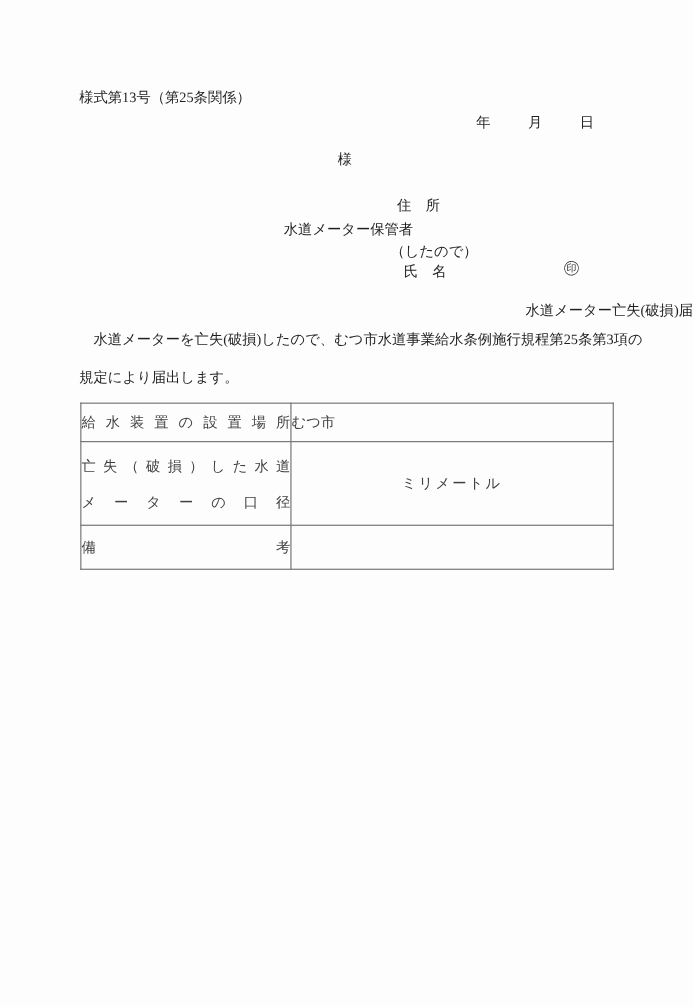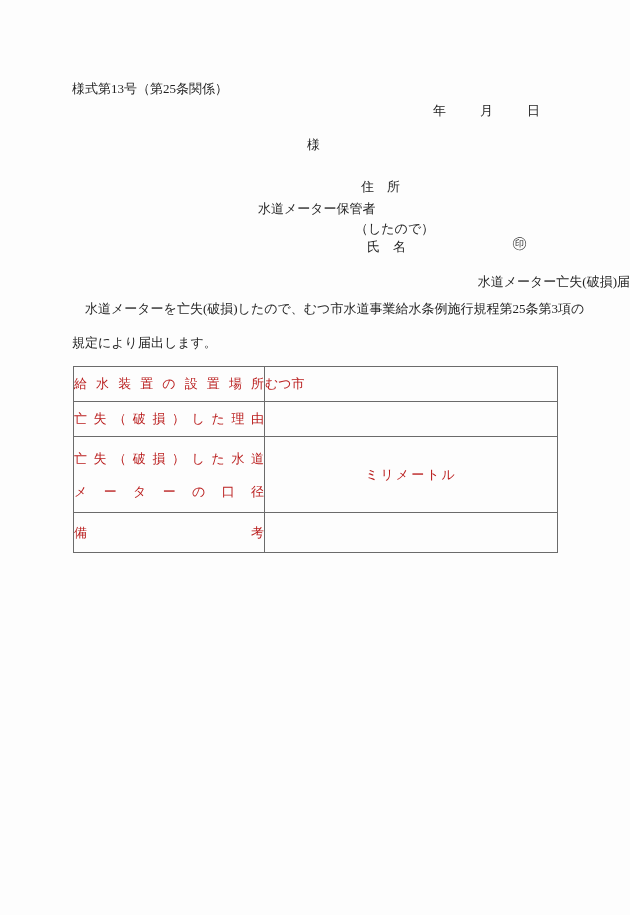--- a/index.html
+++ b/index.html
@@ -25,21 +25,21 @@
     top: 366px;
     width: 482px;
     border-collapse: collapse;
     table-layout: fixed;
   }
   table.form td {
     border: 1px solid #6b6b6b;
     vertical-align: middle;
     padding: 0;
     font-size: 13px;
-    color: #b91c1c;
+    color: #404040;
   }
   td.lbl { width: 190px; padding: 0 11px; }
   td.val { width: 292px; padding: 0 10px; margin-left: 36px; }
   .just { text-align: justify; text-align-last: justify; }
   .two-line div { line-height: 33px; }
   .val-date { display: flex; gap: 29px; padding-left: 40px; }
   .val-right { text-align: center; letter-spacing: 2px; }
   .r1 td, .r2 td, .r3 td { height: 34px; }
   .r4 td { height: 75px; }
   .r5 td { height: 39px; }
@@ -75,28 +75,20 @@
         <tr class="r1">
       <td class="lbl">
         <div class="just">給 水 装 置 の 設 置 場 所</div>
       </td>
       <td class="val">
         <span>むつ市</span>
       </td>
     </tr>
 
 
-    <tr class="r3">
-      <td class="lbl">
-        <div class="just">亡 失 （ 破 損 ） し た 理 由</div>
-      </td>
-      <td class="val">
-        <span></span>
-      </td>
-    </tr>
 
     <tr class="r4">
       <td class="lbl">
         <div class="two-line">
           <div class="just">亡 失 （ 破 損 ） し た 水 道</div>
           <div class="just">メ ー タ ー の 口 径</div>
         </div>
       </td>
       <td class="val">
         <div class="val-right">ミリメートル</div>

